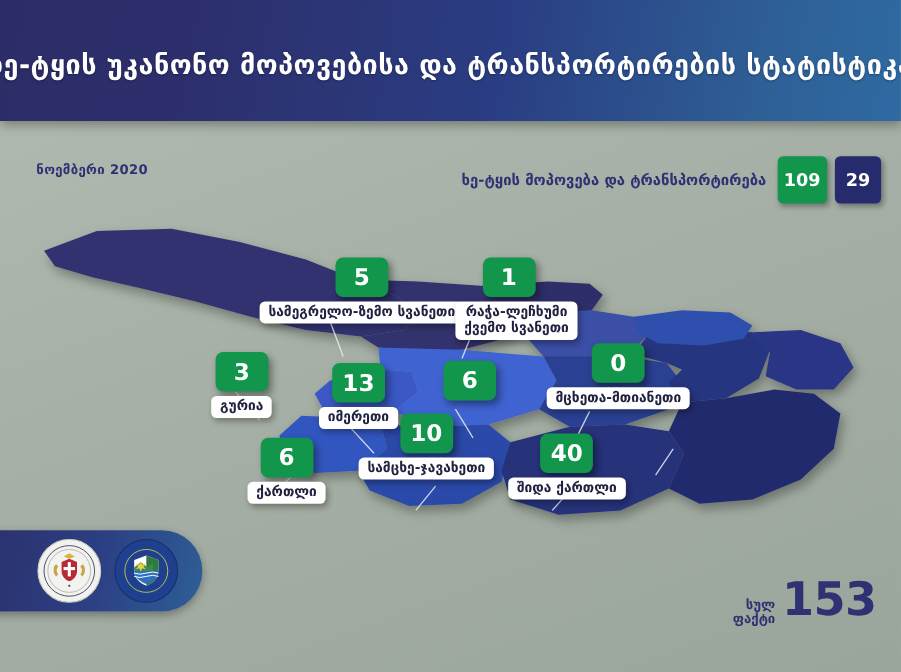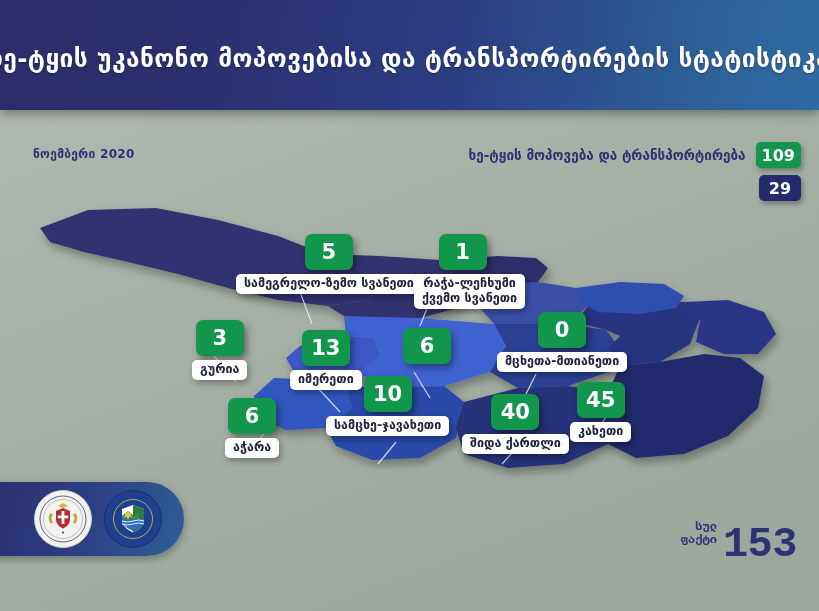--- a/index.html
+++ b/index.html
@@ -49,38 +49,38 @@
     left: 33px; top: 147px;
     color: #2e3272;
     font-size: 12px;
     font-weight: bold;
     letter-spacing: 0.3px;
   }
   .legend {
     position: absolute;
     right: 18px; top: 142px;
     display: flex;
-    flex-direction: column;
+    flex-direction: row;
     gap: 7px;
   }
   .legend-row {
     display: flex;
     align-items: center;
     justify-content: flex-end;
     gap: 10px;
   }
   .legend-text {
     color: #2e3272;
     font-size: 13.5px;
     font-weight: bold;
     white-space: nowrap;
   }
   .legend-chip {
     min-width: 42px;
-    height: 26px;
+    height: 43px;
     border-radius: 5px;
     color: #fff;
     font-size: 16px;
     font-weight: bold;
     display: flex;
     align-items: center;
     justify-content: center;
     box-shadow: 2px 3px 5px rgba(0,0,0,0.3);
     padding: 0 6px;
     box-sizing: border-box;
@@ -165,23 +165,22 @@
   .seal-dept {
     background: #1f3f8f;
     border: 1.5px solid #16306e;
   }
 
   
   .total-block {
     position: absolute;
     right: 22px; bottom: 42px;
     display: flex;
-    align-items: flex-start;
+    align-items: flex-end;
     gap: 6px;
-    font-family: Liberation Mono, monospace;
   }
   .total-label {
     color: #2e3272;
     font-size: 12px;
     font-weight: bold;
     line-height: 1.05;
     text-align: right;
   }
   .total-value {
     color: #2e3272;
@@ -291,37 +290,33 @@
     <div class="marker-count">6</div>
   </div>
 
   <div class="marker" style="left:497px; top:312px;">
     <div class="marker-count">0</div>
     <div class="marker-name">მცხეთა-მთიანეთი</div>
   </div>
 
   <div class="marker" style="left:225px; top:398px;">
     <div class="marker-count">6</div>
-    <div class="marker-name">აჭარა</div>
+    <div class="marker-name">ქართლი</div>
   </div>
 
   <div class="marker" style="left:326px; top:376px;">
     <div class="marker-count">10</div>
     <div class="marker-name">სამცხე-ჯავახეთი</div>
   </div>
 
   <div class="marker" style="left:462px; top:394px;">
     <div class="marker-count">40</div>
     <div class="marker-name">შიდა ქართლი</div>
   </div>
 
-  <div class="marker" style="left:570px; top:382px;">
-    <div class="marker-count">45</div>
-    <div class="marker-name">კახეთი</div>
-  </div>
 
   <div class="logo-pod">
     <div class="seal seal-ministry">
       <svg width="48" height="48" viewBox="0 0 48 48">
         <circle cx="24" cy="24" r="23" fill="none" stroke="#3b3b58" stroke-width="0.8"></circle>
         <circle cx="24" cy="24" r="19.5" fill="none" stroke="#8c8c9e" stroke-width="0.5"></circle>
         <path d="M24 13 l7 3 v8 c0 5 -3.5 8 -7 9.5 c-3.5 -1.5 -7 -4.5 -7 -9.5 v-8 Z" fill="#b52a33"></path>
         <rect x="22.6" y="16" width="2.8" height="13" fill="#fff"></rect>
         <rect x="18.8" y="20.5" width="10.4" height="2.8" fill="#fff"></rect>
         <path d="M19 11 l5 -3 l5 3 l-5 2 Z" fill="#d9b23a"></path>

